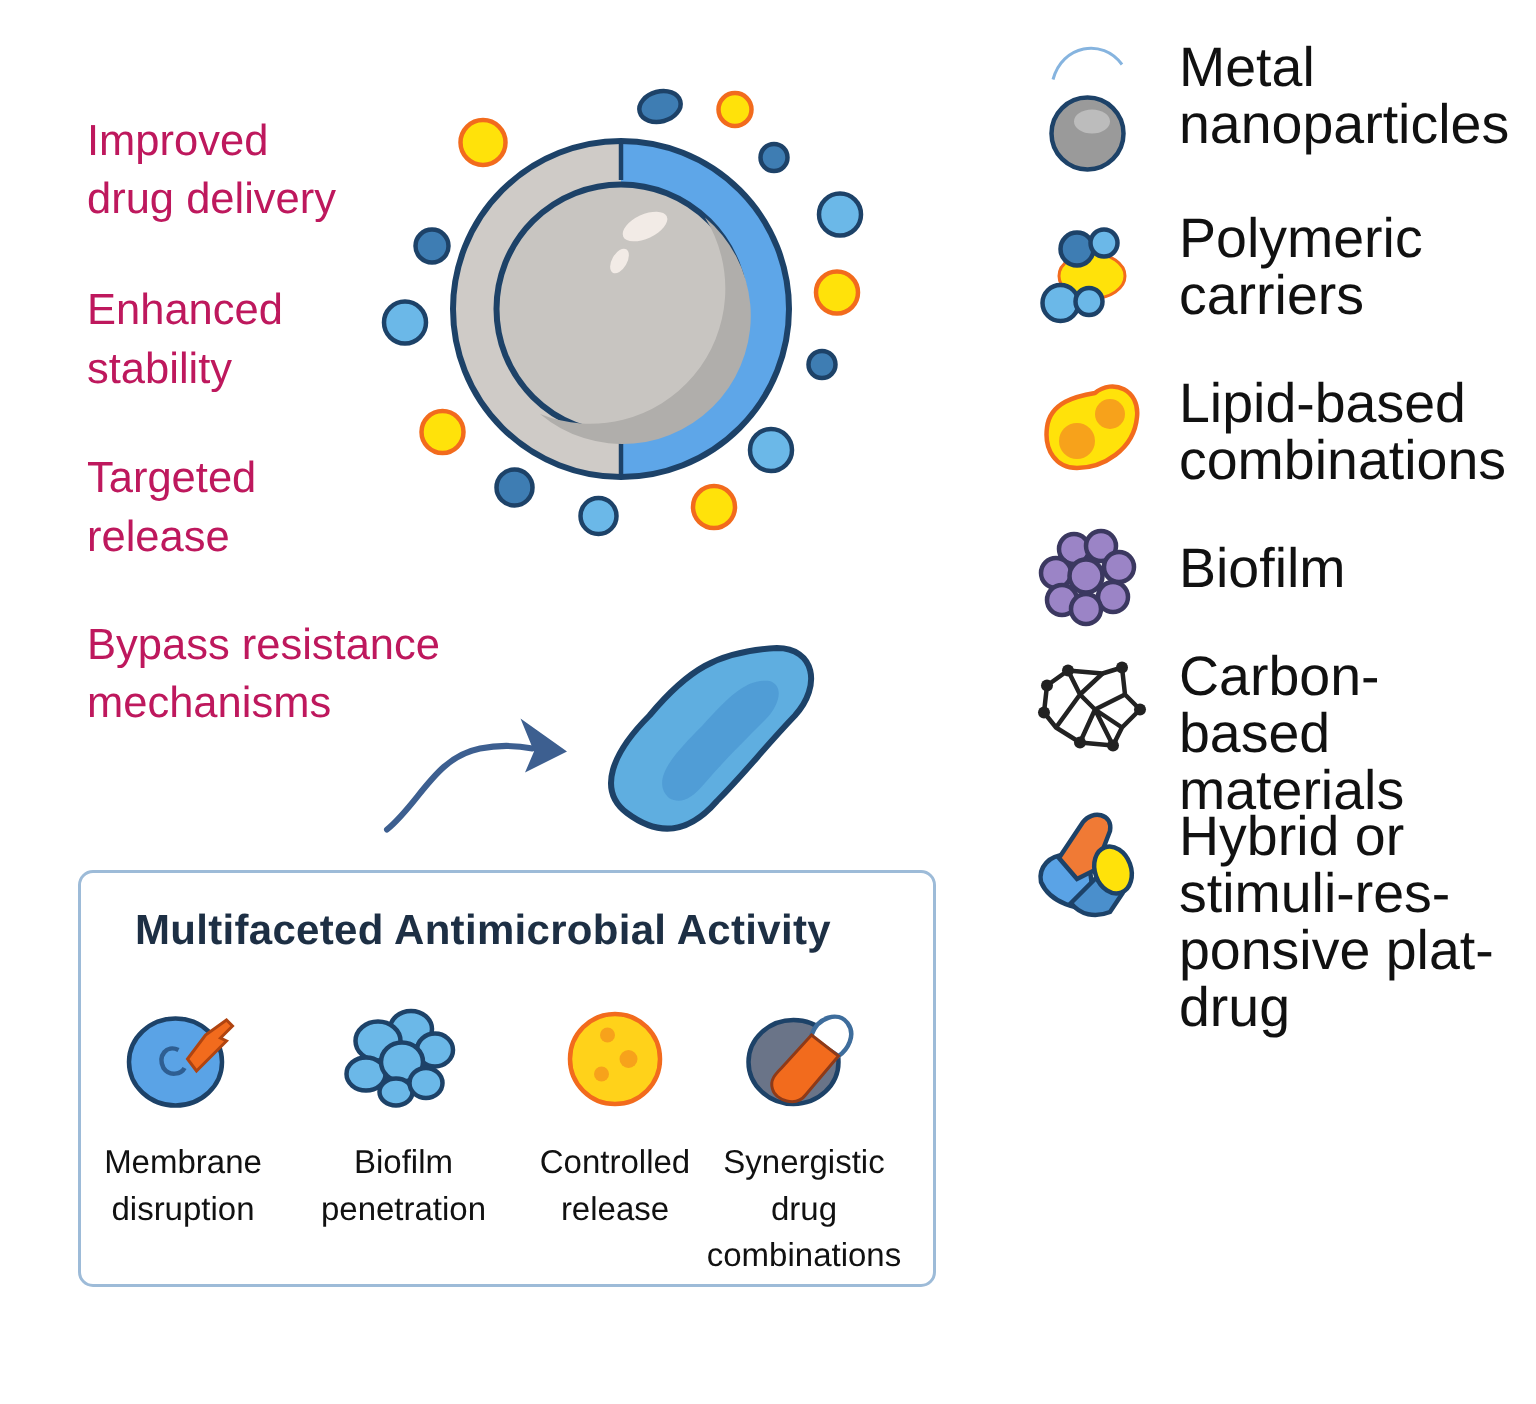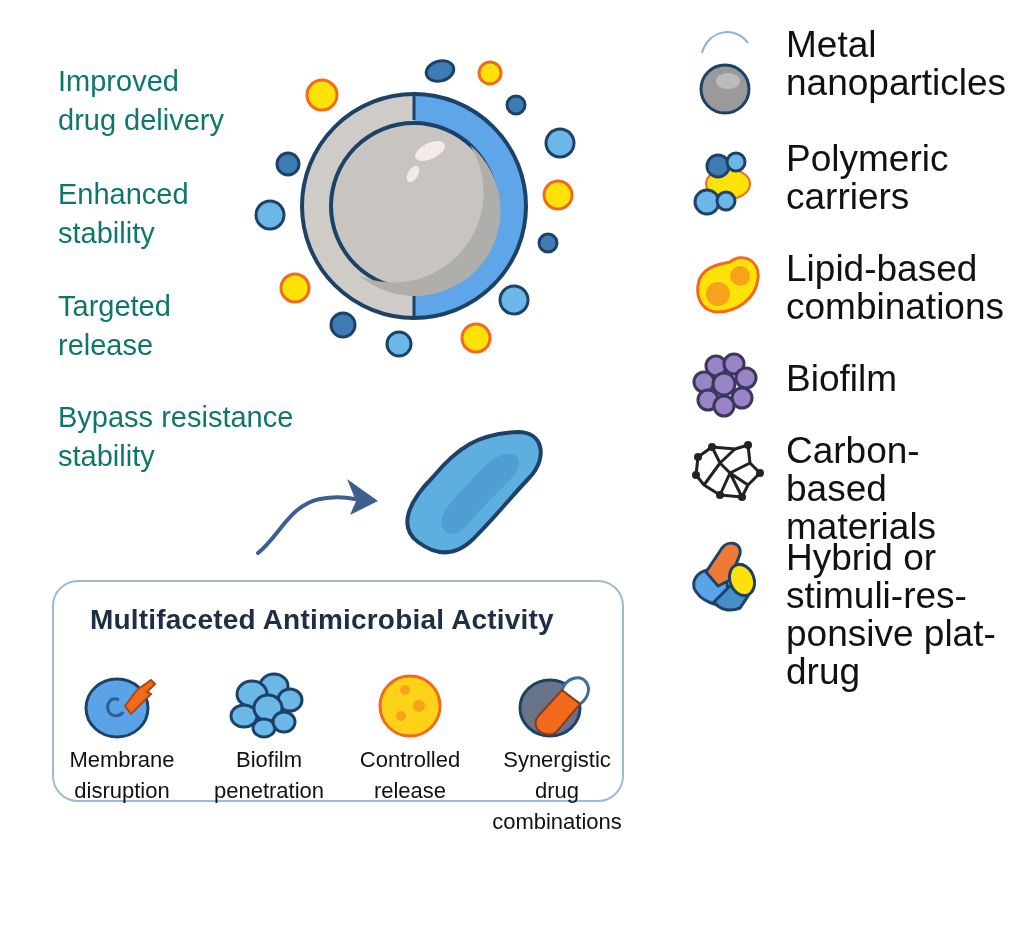--- a/index.html
+++ b/index.html
@@ -1,28 +1,28 @@
 <!DOCTYPE html>
 <html><head>
 <meta charset="utf-8">
 <style>
   html, body { margin: 0; padding: 0; background: #ffffff; }
   body { width: 1024px; height: 936px; position: relative; overflow: hidden;
          font-family: "Liberation Sans", "DejaVu Sans", sans-serif; color: #111; }
   .abs { position: absolute; }
-  .benefit { position: absolute; left: 58px; font-size: 29px; line-height: 39px; color: #0f766e; white-space: pre-line; }
+  .benefit { position: absolute; left: 58px; font-size: 29px; line-height: 39px; color: #be185d; white-space: pre-line; margin-top: 13px; }
   .legend-item { position: absolute; left: 690px; }
   .legend-icon { position: absolute; left: 0; top: 0; }
   .legend-label { position: absolute; left: 96px; font-size: 37px; line-height: 38px; color: #111; white-space: pre-line; width: 230px; }
-  .box { position: absolute; left: 52px; top: 580px; width: 572px; height: 222px;
-         border: 2px solid #9dbbd8; border-radius: 26px; background: #fff; box-sizing: border-box; }
+  .box { position: absolute; left: 52px; top: 580px; width: 572px; height: 278px;
+         border: 2px solid #9dbbd8; border-radius: 10px; background: #fff; box-sizing: border-box; }
   .box-title { position: absolute; left: 36px; top: 22px; font-size: 28px; font-weight: bold; color: #1d2f44; letter-spacing: 0.2px; }
   .mech { position: absolute; top: 88px; width: 140px; text-align: center; }
   .mech svg { display: block; margin: 0 auto; }
-  .mech-label { font-size: 22px; line-height: 31px; color: #111; white-space: pre-line; margin-top: 4px; }
+  .mech-label { font-size: 22px; line-height: 31px; color: #111; white-space: pre-line; margin-top: 19px; }
 </style>
 </head>
 <body>
 
 <svg class="abs" style="left:250px;top:50px" width="340" height="320" viewBox="0 0 340 320">
 
   <ellipse cx="190" cy="21" rx="14" ry="10" fill="#3e7db3" stroke="#1d4268" stroke-width="3" transform="rotate(-15 190 21)"></ellipse>
   <circle cx="240" cy="23" r="11" fill="#ffe20a" stroke="#f26b1d" stroke-width="3"></circle>
   <circle cx="72" cy="45" r="15" fill="#ffe20a" stroke="#f26b1d" stroke-width="3"></circle>
   <circle cx="266" cy="55" r="9" fill="#3e7db3" stroke="#1d4268" stroke-width="3"></circle>
@@ -53,21 +53,21 @@
   </g>
 </svg>
 
 <div class="benefit" style="top:62px">Improved
 drug delivery</div>
 <div class="benefit" style="top:175px">Enhanced
 stability</div>
 <div class="benefit" style="top:287px">Targeted
 release</div>
 <div class="benefit" style="top:398px">Bypass resistance
-stability</div>
+mechanisms</div>
 
 <svg class="abs" style="left:250px;top:475px" width="140" height="85" viewBox="0 0 140 85">
   <path d="M8 78 C30 60 40 30 70 24 C85 21 95 22 105 24" fill="none" stroke="#3d5f90" stroke-width="4" stroke-linecap="round"></path>
   <path d="M97 4 L128 26 L100 40 L106 26 Z" fill="#3d5f90"></path>
 </svg>
 <svg class="abs" style="left:398px;top:422px" width="150" height="140" viewBox="0 0 150 140">
   <path d="M20 120 C0 105 10 80 35 55 C60 25 80 12 120 10 C145 10 150 35 132 55 C110 78 100 92 80 112 C60 135 40 135 20 120 Z" fill="#5faee0" stroke="#1d4268" stroke-width="4"></path>
   <path d="M48 110 C35 98 52 80 70 62 C88 42 100 30 115 32 C125 35 122 48 112 58 C95 75 85 85 72 100 C62 112 55 114 48 110 Z" fill="#4c98d3" opacity="0.8"></path>
 </svg>
 
@@ -180,21 +180,21 @@
     <svg width="90" height="70" viewBox="0 0 90 70">
       <circle cx="45" cy="36" r="30" fill="#ffd21a" stroke="#f26b1d" stroke-width="3"></circle>
       <circle cx="40" cy="20" r="5" fill="#f7a21b"></circle>
       <circle cx="54" cy="36" r="6" fill="#f7a21b"></circle>
       <circle cx="36" cy="46" r="5" fill="#f7a21b"></circle>
     </svg>
     <div class="mech-label">Controlled
 release</div>
   </div>
 
-  <div class="mech" style="left:433px">
+  <div class="mech" style="left:412px">
     <svg width="90" height="70" viewBox="0 0 90 70">
       <ellipse cx="38" cy="38" rx="30" ry="28" fill="#6a7488" stroke="#1d4268" stroke-width="3"></ellipse>
       <path d="M50 20 C54 8 68 4 74 12 C80 20 74 30 68 34 L50 22 Z" fill="#ffffff" stroke="#3e6d9c" stroke-width="3"></path>
       <path d="M50 20 L68 34 L46 60 C40 68 26 64 24 56 C22 50 26 46 30 42 Z" fill="#f26b1d" stroke="#8e3a18" stroke-width="2"></path>
     </svg>
     <div class="mech-label">Synergistic
 drug
 combinations</div>
   </div>
 </div>

